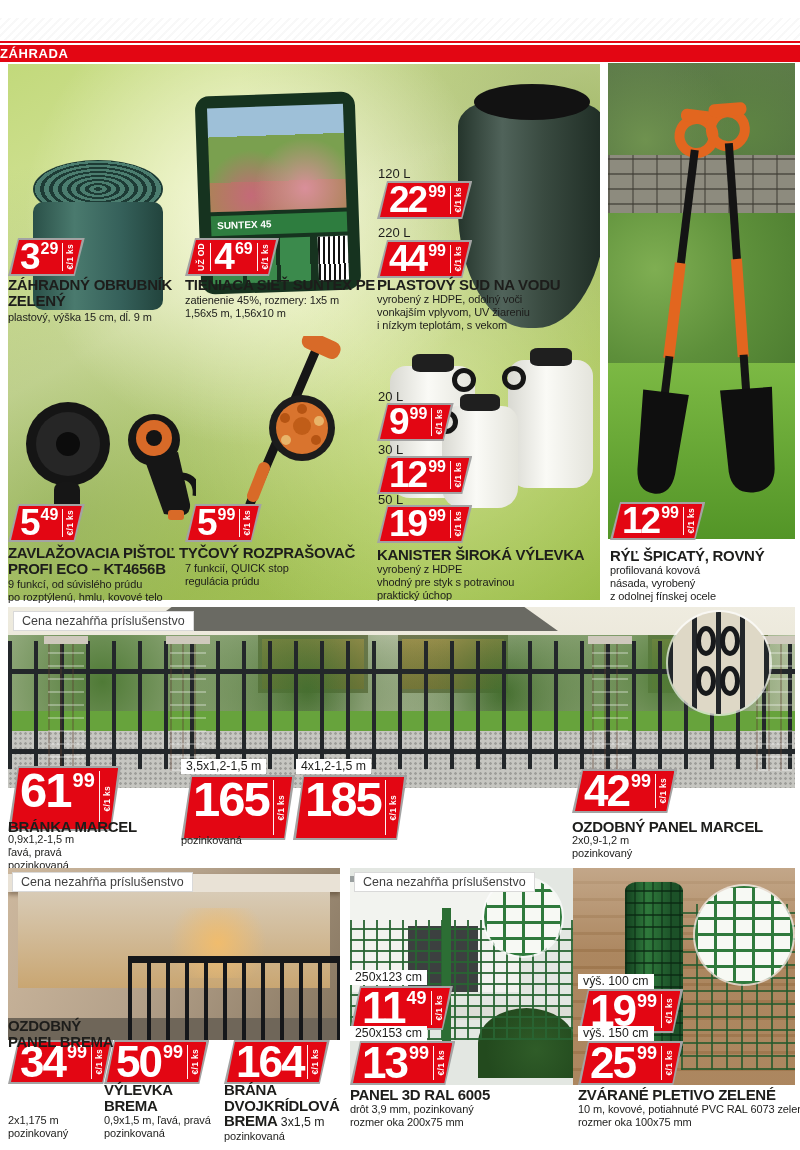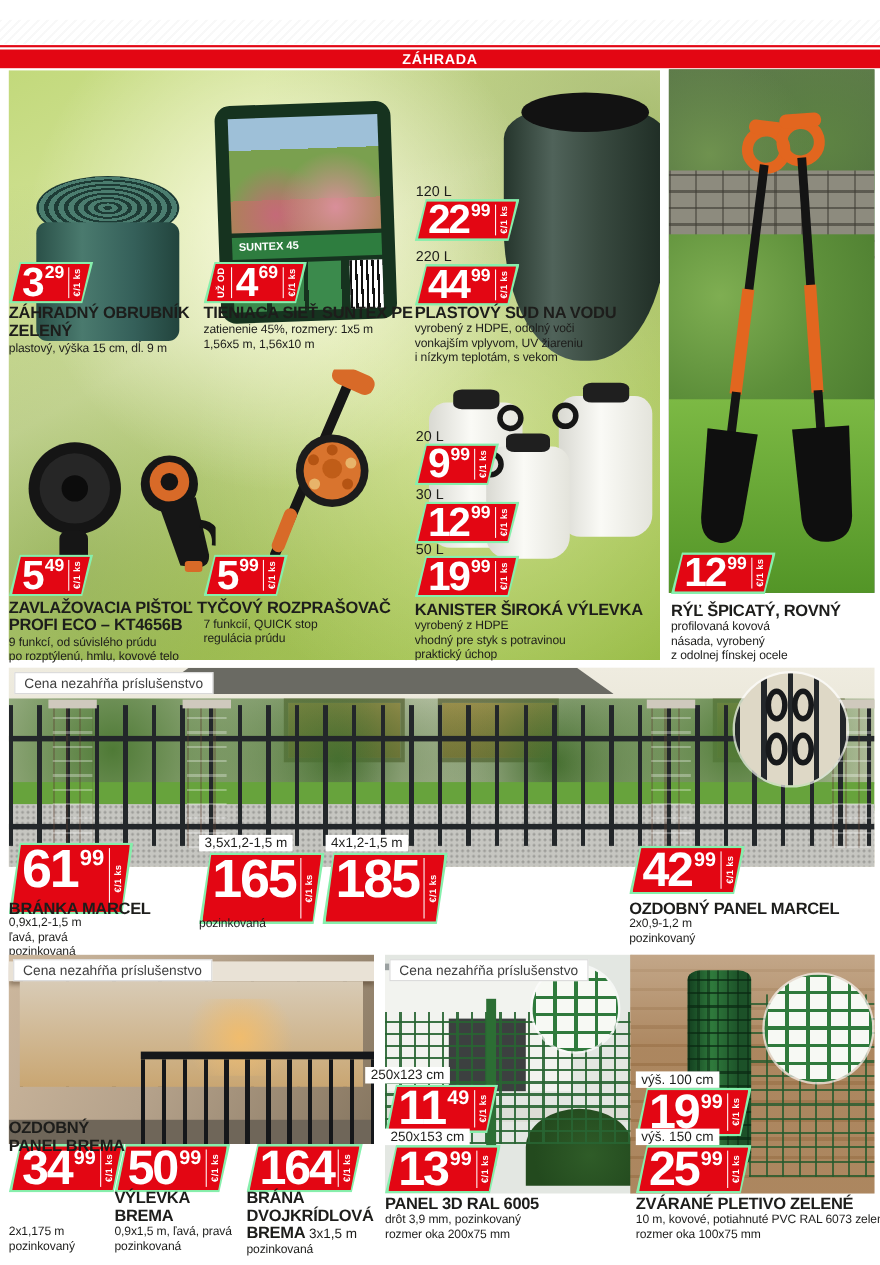--- a/index.html
+++ b/index.html
@@ -5,25 +5,25 @@
   :root{ --red:#e30613; --ink:#1d1d1b; }
   *{margin:0;padding:0;box-sizing:border-box;}
   html,body{background:#fff;}
   body{font-family:"Liberation Sans",sans-serif;}
   .page{position:relative;width:800px;height:1150px;background:#fff;overflow:hidden;}
   .abs{position:absolute;}
   .photo{position:absolute;overflow:hidden;}
   
   .rule{position:absolute;left:0;top:41px;width:800px;height:2px;background:var(--red);}
   .banner{position:absolute;left:0;top:45px;width:800px;height:17px;background:var(--red);color:#fff;
-          text-align:center;font-weight:bold;font-size:13px;line-height:17px;letter-spacing:.6px;}
+          text-align:left;font-weight:bold;font-size:13px;line-height:17px;letter-spacing:.6px;}
   .toptex{position:absolute;left:0;top:18px;width:800px;height:22px;opacity:.05;
           background:repeating-linear-gradient(135deg,#777 0 2px,transparent 2px 6px);}
   
-  .pw{position:absolute;background:#86efac;padding:2px 3px;clip-path:polygon(10px 0,100% 0,calc(100% - 10px) 100%,0 100%);}
+  .pw{position:absolute;background:#a3a3a3;padding:2px 3px;clip-path:polygon(10px 0,100% 0,calc(100% - 10px) 100%,0 100%);}
   .pb{background:var(--red);display:flex;align-items:flex-start;color:#fff;padding:0 6px 0 9px;
       clip-path:polygon(8px 0,100% 0,calc(100% - 8px) 100%,0 100%);}
   .euros{font-weight:bold;letter-spacing:-2px;}
   .cents{font-weight:bold;margin-left:2px;}
   .s .pb{height:34px}  .s .euros{font-size:37px;line-height:33px}  .s .cents{font-size:16px;line-height:16px;margin-top:1px}
   .m .pb{height:40px}  .m .euros{font-size:44px;line-height:39px}  .m .cents{font-size:18px;line-height:18px;margin-top:1px}
   .l .pb{height:61px}  .l .euros{font-size:49px;line-height:44px}  .l .cents{font-size:20px;line-height:20px;margin-top:2px}
   .vsep{width:1px;flex:0 0 1px;align-self:stretch;background:rgba(255,255,255,.95);margin:3px 3px 3px 4px;}
   .unitv,.fromv{writing-mode:vertical-rl;transform:rotate(180deg);font-size:8.5px;font-weight:bold;
                 letter-spacing:.3px;align-self:center;line-height:1.1;white-space:nowrap;}
@@ -499,21 +499,21 @@
     <div class="p3-house"></div>
     <div class="p3-door"></div>
     <div class="p3-curb"></div>
     <div class="p3-bush"></div>
     <div class="p3-mesh"></div>
     <div class="p3-post"></div>
     <div class="inset meshcircle" style="left:134px;top:10px;width:78px;height:78px"></div>
   </div>
   <div class="note" style="left:354px;top:872px">Cena nezahŕňa príslušenstvo</div>
 
-  <div class="slab" style="left:332px;top:970px">250x123 cm</div>
+  <div class="slab" style="left:350px;top:970px">250x123 cm</div>
   <div class="pw m" style="left:350px;top:986px">
     <div class="pb">
         <span class="euros">11</span>
         <span class="cents">49</span>
         <span class="vsep"></span>
         <span class="unitv">€/1 ks</span>
       </div>
   </div>
   <div class="slab" style="left:350px;top:1026px">250x153 cm</div>
   <div class="pw m" style="left:350px;top:1041px">

